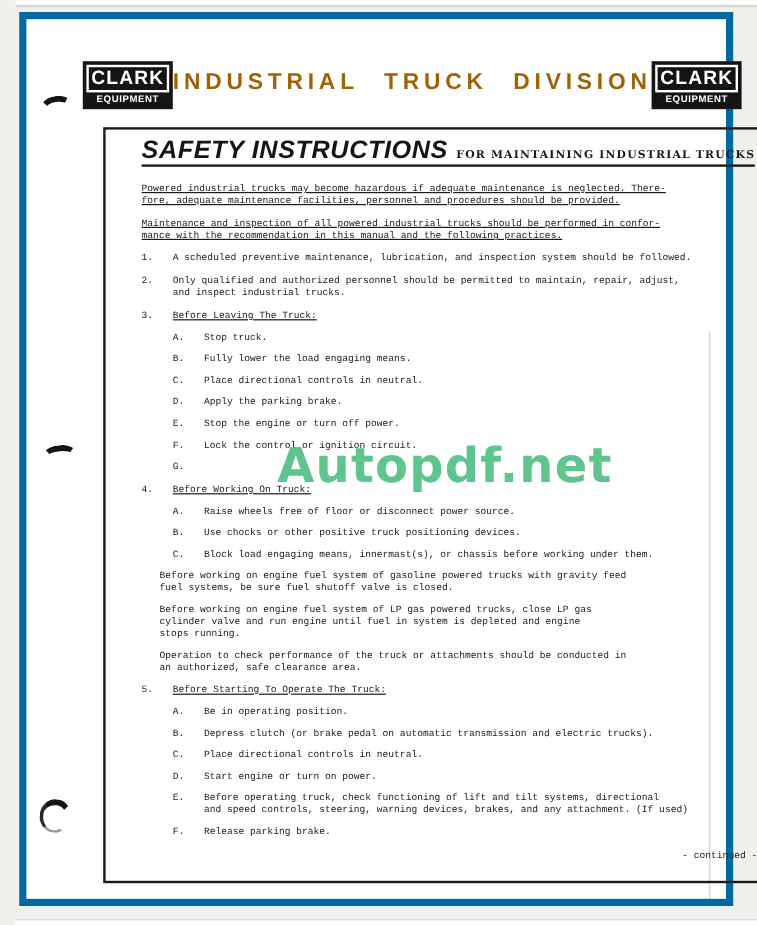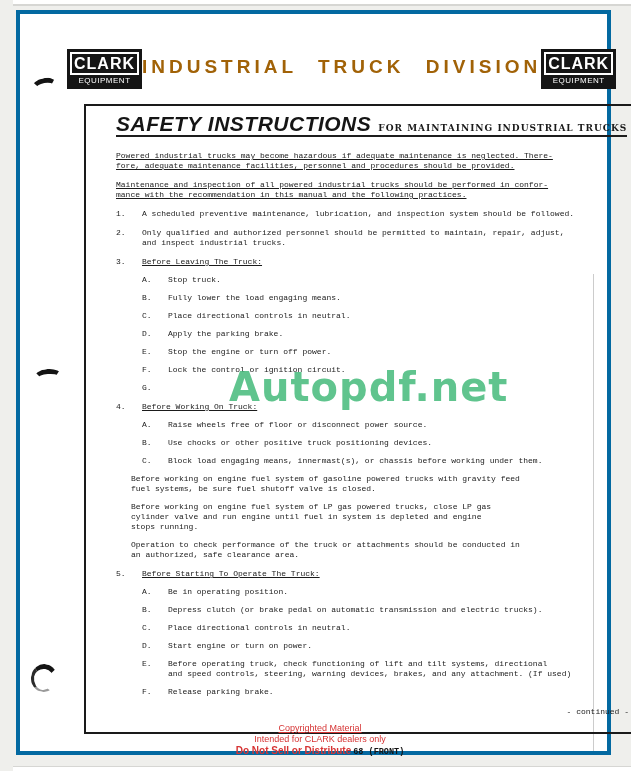--- a/index.html
+++ b/index.html
@@ -3,21 +3,21 @@
 <meta charset="utf-8">
 <style>
   * { margin:0; padding:0; box-sizing:border-box; }
   html,body { width:631px; height:771px; overflow:hidden; background:#efefec;
               font-family:"Liberation Mono", monospace; }
   .edge-strip { position:absolute; left:13px; right:0; background:#fff; }
   #prev-edge { top:0; height:6px; border-bottom:2px solid #d6d6d3; }
   #next-edge { top:766px; height:5px; border-top:1px solid #d6d6d3; }
 
   #page { position:absolute; left:16px; top:10px; width:595px; height:745px;
-          background:#fff; border:4px solid #0369a1; }
+          background:#fff; border:6px solid #0369a1; }
   #scan-edge { position:absolute; right:13px; top:260px; bottom:0; width:1px;
                background:rgba(110,110,110,0.35); }
 
   
   .ring { position:absolute; border:4px solid transparent; border-radius:50%; }
   #ring1 { left:12px; top:64px; width:26px; height:18px;
            border-top:5px solid #141414; transform:rotate(-10deg); }
   #ring2 { left:14px; top:355px; width:28px; height:16px;
            border-top:5px solid #141414; transform:rotate(-5deg); }
   #ring3 { left:11px; top:650px; width:26px; height:28px;
@@ -25,21 +25,21 @@
            border-bottom:2px solid rgba(30,30,30,0.45); transform:rotate(8deg); }
 
   
   #header { position:absolute; left:47px; top:30px; width:521px; height:50px;
             display:flex; justify-content:space-between; align-items:center; }
   .logo { background:#151515; width:75px; padding:3px 3px 2px; flex:none; }
   .logo-name { border:2px solid #fff; text-align:center; color:#fff;
                font-family:"Liberation Sans", sans-serif; font-weight:bold;
                font-size:16px; line-height:19px; letter-spacing:1px; }
   .logo-sub { color:#fff; text-align:center; font-family:"Liberation Sans", sans-serif;
-              font-weight:normal; font-size:8px; line-height:12px; letter-spacing:0.5px; }
+              font-weight:bold; font-size:8px; line-height:12px; letter-spacing:0.5px; }
   #division-title { font-family:"Liberation Sans", sans-serif; font-weight:bold;
                     font-size:19px; letter-spacing:4px; word-spacing:12px; color:#a16207;
                     white-space:nowrap; padding-bottom:4px; }
 
   
   #content-box { position:absolute; left:64px; top:90px; width:583px; height:630px;
                  border:2px solid #1a1a1a; padding:13px 18px 0 30px;
                  font-size:8px; line-height:10px; color:#1b1b1b; }
   #safety-heading { display:inline-block; border-bottom:2px solid #1d1d1d;
                     padding-bottom:1px; white-space:nowrap; }
@@ -203,23 +203,16 @@
     <div class="li">
       <span class="n">F.</span>
       <span class="t">Release parking brake.</span>
     </div>
 
     <div id="continued">- continued -</div>
   </div>
 
   <div id="watermark">Autopdf.net</div>
 
-  <div id="footer">
-    <div class="red" id="copyright-line">Copyrighted Material</div>
-    <div class="red" id="dealers-line">Intended for CLARK dealers only</div>
-    <div id="stamp-row">
-      <span class="red">Do Not Sell or Distribute</span><span id="form-number">68  (FRONT)</span>
-    </div>
-  </div>
 
 </div>
 
 <div class="edge-strip" id="next-edge"></div>
 
 </body></html>

